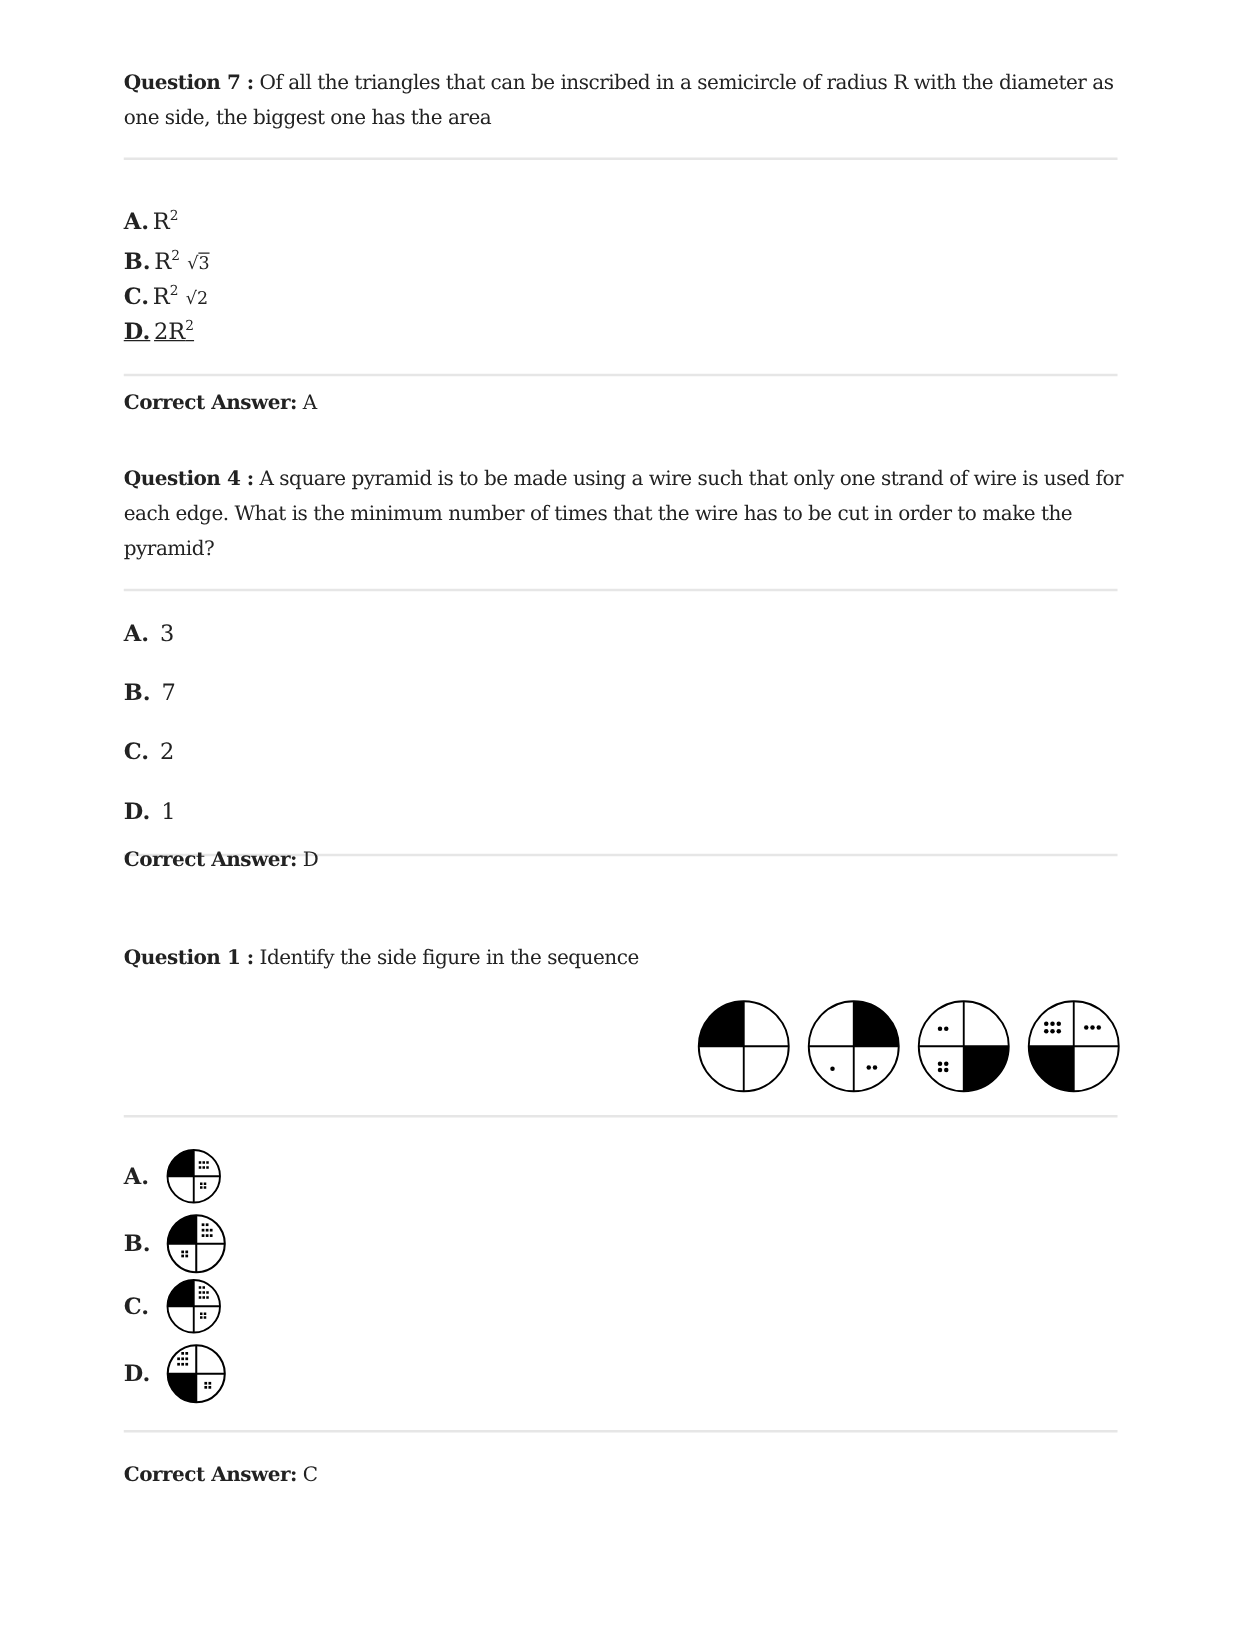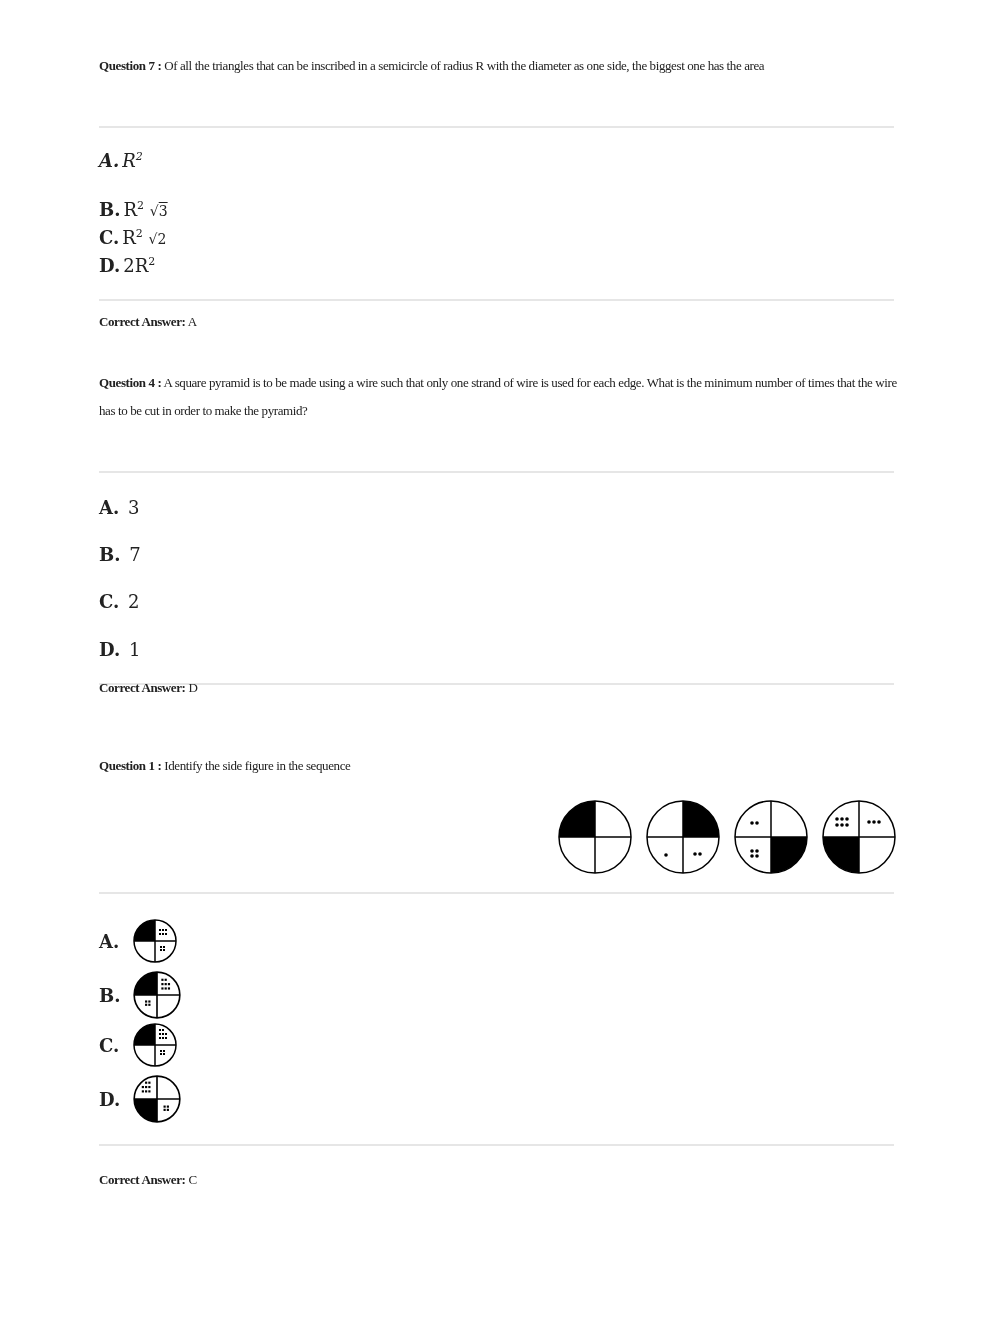--- a/index.html
+++ b/index.html
@@ -1,20 +1,20 @@
 <!DOCTYPE html>
 <html><head>
 <meta charset="utf-8">
 <style>
   html, body { margin: 0; padding: 0; background: #ffffff; }
   body { width: 992px; height: 1319px; position: relative; overflow: hidden;
          font-family: "DejaVu Serif", "Liberation Serif", serif; color: #222; }
   .page { position: absolute; left: 99px; top: 0; width: 795px; }
   .abs { position: absolute; left: 0; }
-  .text { font-size: 13px; line-height: 28px; letter-spacing: -0.4px; font-family: Liberation Serif, serif; }
+  .text { font-size: 16px; line-height: 28px; letter-spacing: -0.4px; }
   .qlabel { font-weight: bold; }
   .opt { font-size: 18px; line-height: 24px; }
   .opt b { font-weight: bold; margin-right: 3px; }
   sup { font-size: 11px; vertical-align: 7px; line-height: 0; }
   .sqrt { font-size: 14px; }
   .sqrt .rad { text-decoration: overline; }
   .divider { position: absolute; left: 0; width: 795px; height: 2px; background: #e6e6e6; }
   .seq { position: absolute; display: flex; gap: 12px; }
   svg { display: block; }
   .figopt { display: flex; align-items: center; }
@@ -24,32 +24,32 @@
 <body>
 
 <div class="page">
 
   <div class="abs text" style="top:52px; width:800px;">
     <span class="qlabel">Question 7 :</span>
     <span>Of all the triangles that can be inscribed in a semicircle of radius R with the diameter as one side, the biggest one has the area</span>
   </div>
   <div class="divider" style="top:126px;"></div>
 
-  <div class="abs opt" style="top:149px;font-style:italic;">
+  <div class="abs opt" style="top:166px;">
     <b>A.</b><span>R</span><sup>2</sup>
   </div>
   <div class="abs opt" style="top:198px;">
     <b>B.</b><span>R</span><sup>2</sup>
     <span class="sqrt">√<span class="rad">3</span></span>
   </div>
   <div class="abs opt" style="top:226px;">
     <b>C.</b><span>R</span><sup>2</sup>
     <span class="sqrt">√<span>2</span></span>
   </div>
-  <div class="abs opt" style="top:254px;">
+  <div class="abs opt" style="top:254px;text-decoration:underline;">
     <b>D.</b><span>2R</span><sup>2</sup>
   </div>
   <div class="divider" style="top:299px;"></div>
 
   <div class="abs text" style="top:308px;">
     <span class="qlabel">Correct Answer:</span>
     <span>A</span>
   </div>
 
   <div class="abs text" style="top:369px; width:800px;">

